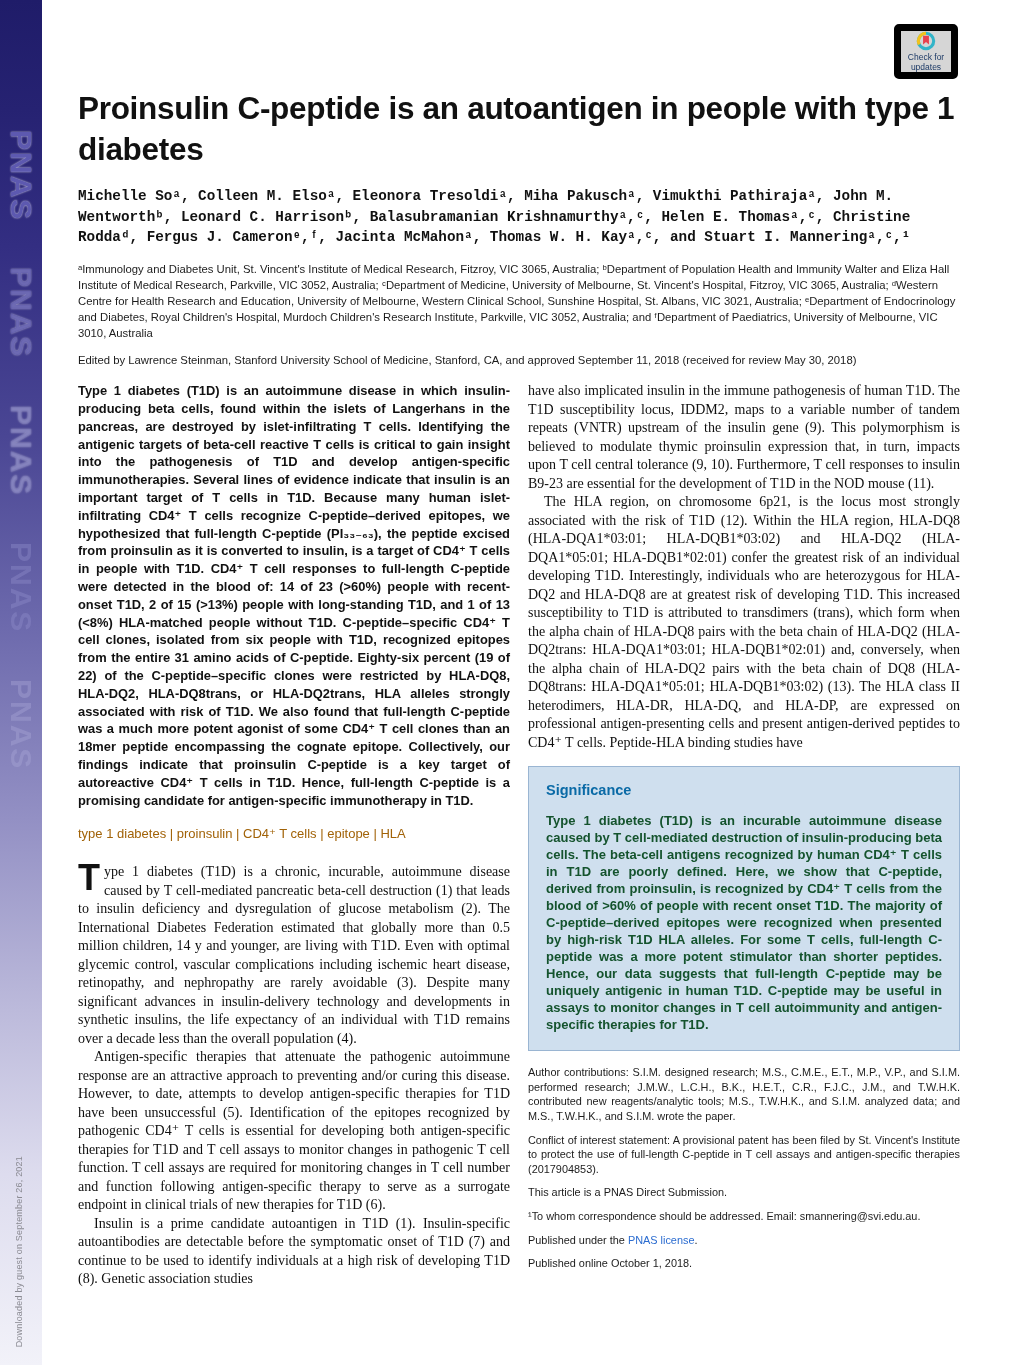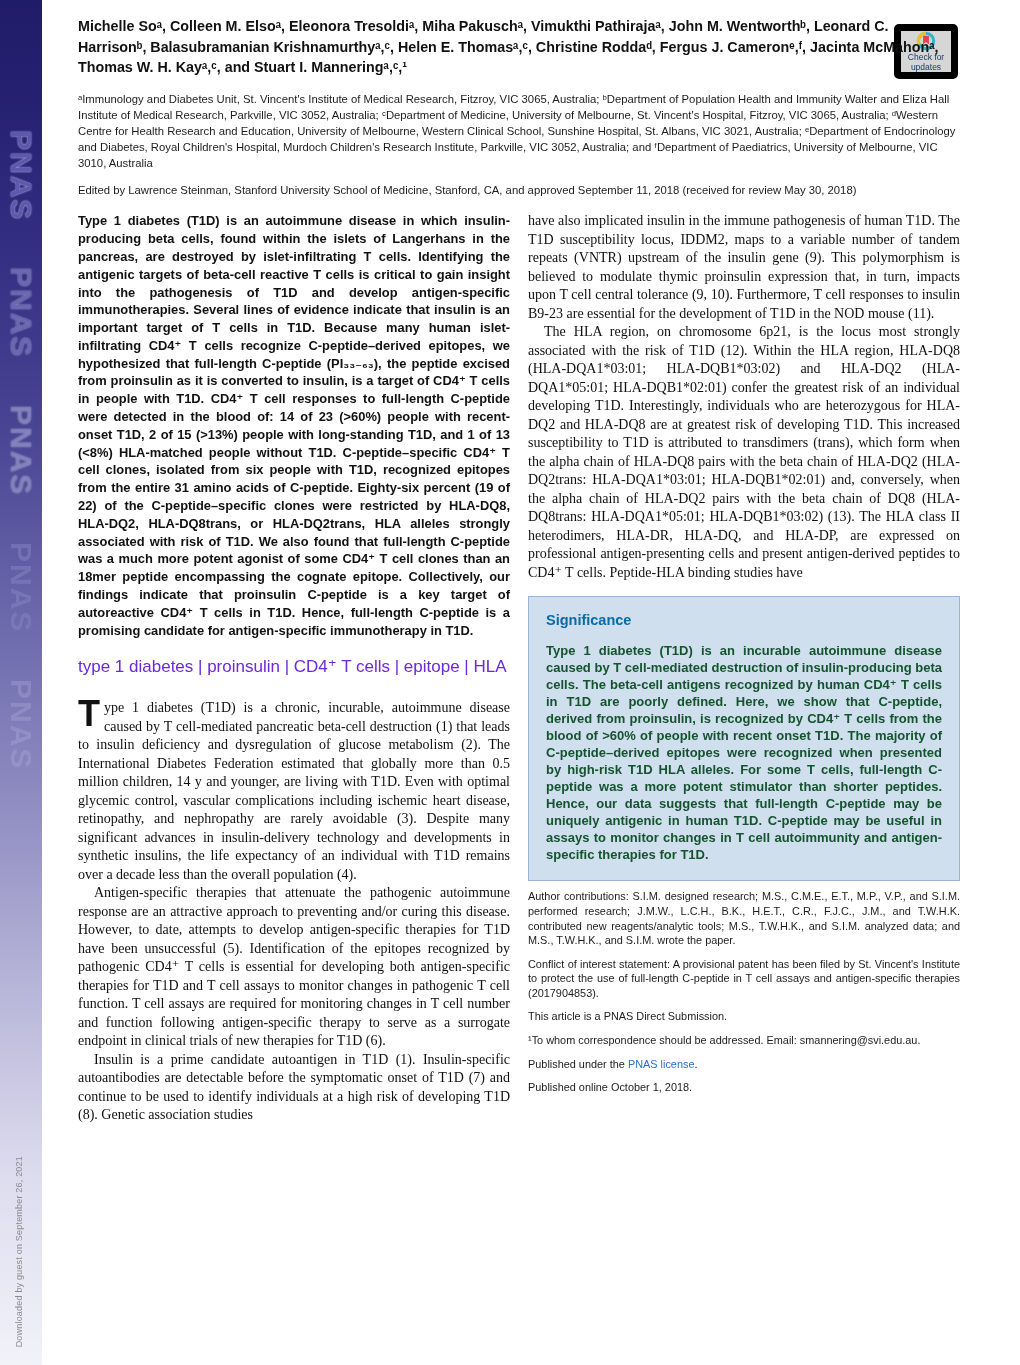--- a/index.html
+++ b/index.html
@@ -83,20 +83,21 @@
     line-height: 1.3;
     color: #111;
     letter-spacing: -0.3px;
   }
   .authors {
     margin-top: 16px;
     font-weight: bold;
     font-size: 14.3px;
     line-height: 1.45;
     color: #111;
+    font-family: Liberation Mono, monospace;
   }
   .affiliations {
     margin-top: 13px;
     font-size: 11.3px;
     line-height: 1.42;
     color: #1c1c1c;
   }
   .edited {
     margin-top: 13px;
     font-size: 11.3px;
@@ -109,22 +110,22 @@
 
   .abstract {
     font-weight: bold;
     font-size: 12.9px;
     line-height: 17.8px;
     text-align: justify;
     color: #111;
   }
   .keywords {
     margin-top: 17px;
-    font-size: 17px;
-    color: #6d28d9;
+    font-size: 13px;
+    color: #a16207;
   }
   .serif {
     font-family: "Liberation Serif", "DejaVu Serif", serif;
     font-size: 14px;
     line-height: 18.5px;
     text-align: justify;
     color: #0f0f0f;
   }
   .col-left .serif.first { margin-top: 22px; }
   .indent { text-indent: 16px; }
@@ -153,21 +154,21 @@
   }
   .significance p {
     font-weight: bold;
     font-size: 13px;
     line-height: 17px;
     text-align: justify;
     color: #14532d;
   }
 
   
-  .footnotes { margin-top: 8px; }
+  .footnotes { margin-top: 14px; }
   .footnotes p {
     font-size: 10.9px;
     line-height: 14.6px;
     text-align: justify;
     color: #1c1c1c;
     margin-bottom: 9px;
   }
   .fn-link { color: #2b6cd0; cursor: pointer; text-decoration: none; }
 
   
@@ -206,20 +207,21 @@
       <path d="M9.2 6.2 h7.6 v11.4 l-3.8 -3.4 l-3.8 3.4 z" fill="#e8414d"></path>
     </svg>
     <div class="badge-label">
       <span>Check for</span><br>
       <span>updates</span>
     </div>
   </div>
 
   <div class="content">
 
+    <h1 class="title">Proinsulin C-peptide is an autoantigen in people with type 1 diabetes</h1>
 
     <div class="authors">Michelle Soᵃ, Colleen M. Elsoᵃ, Eleonora Tresoldiᵃ, Miha Pakuschᵃ, Vimukthi Pathirajaᵃ, John M. Wentworthᵇ, Leonard C. Harrisonᵇ, Balasubramanian Krishnamurthyᵃ,ᶜ, Helen E. Thomasᵃ,ᶜ, Christine Roddaᵈ, Fergus J. Cameronᵉ,ᶠ, Jacinta McMahonᵃ, Thomas W. H. Kayᵃ,ᶜ, and Stuart I. Manneringᵃ,ᶜ,¹</div>
 
     <div class="affiliations">ᵃImmunology and Diabetes Unit, St. Vincent's Institute of Medical Research, Fitzroy, VIC 3065, Australia; ᵇDepartment of Population Health and Immunity Walter and Eliza Hall Institute of Medical Research, Parkville, VIC 3052, Australia; ᶜDepartment of Medicine, University of Melbourne, St. Vincent's Hospital, Fitzroy, VIC 3065, Australia; ᵈWestern Centre for Health Research and Education, University of Melbourne, Western Clinical School, Sunshine Hospital, St. Albans, VIC 3021, Australia; ᵉDepartment of Endocrinology and Diabetes, Royal Children's Hospital, Murdoch Children's Research Institute, Parkville, VIC 3052, Australia; and ᶠDepartment of Paediatrics, University of Melbourne, VIC 3010, Australia</div>
 
     <div class="edited">Edited by Lawrence Steinman, Stanford University School of Medicine, Stanford, CA, and approved September 11, 2018 (received for review May 30, 2018)</div>
 
     <div class="columns">
 
       <div class="col col-left">

